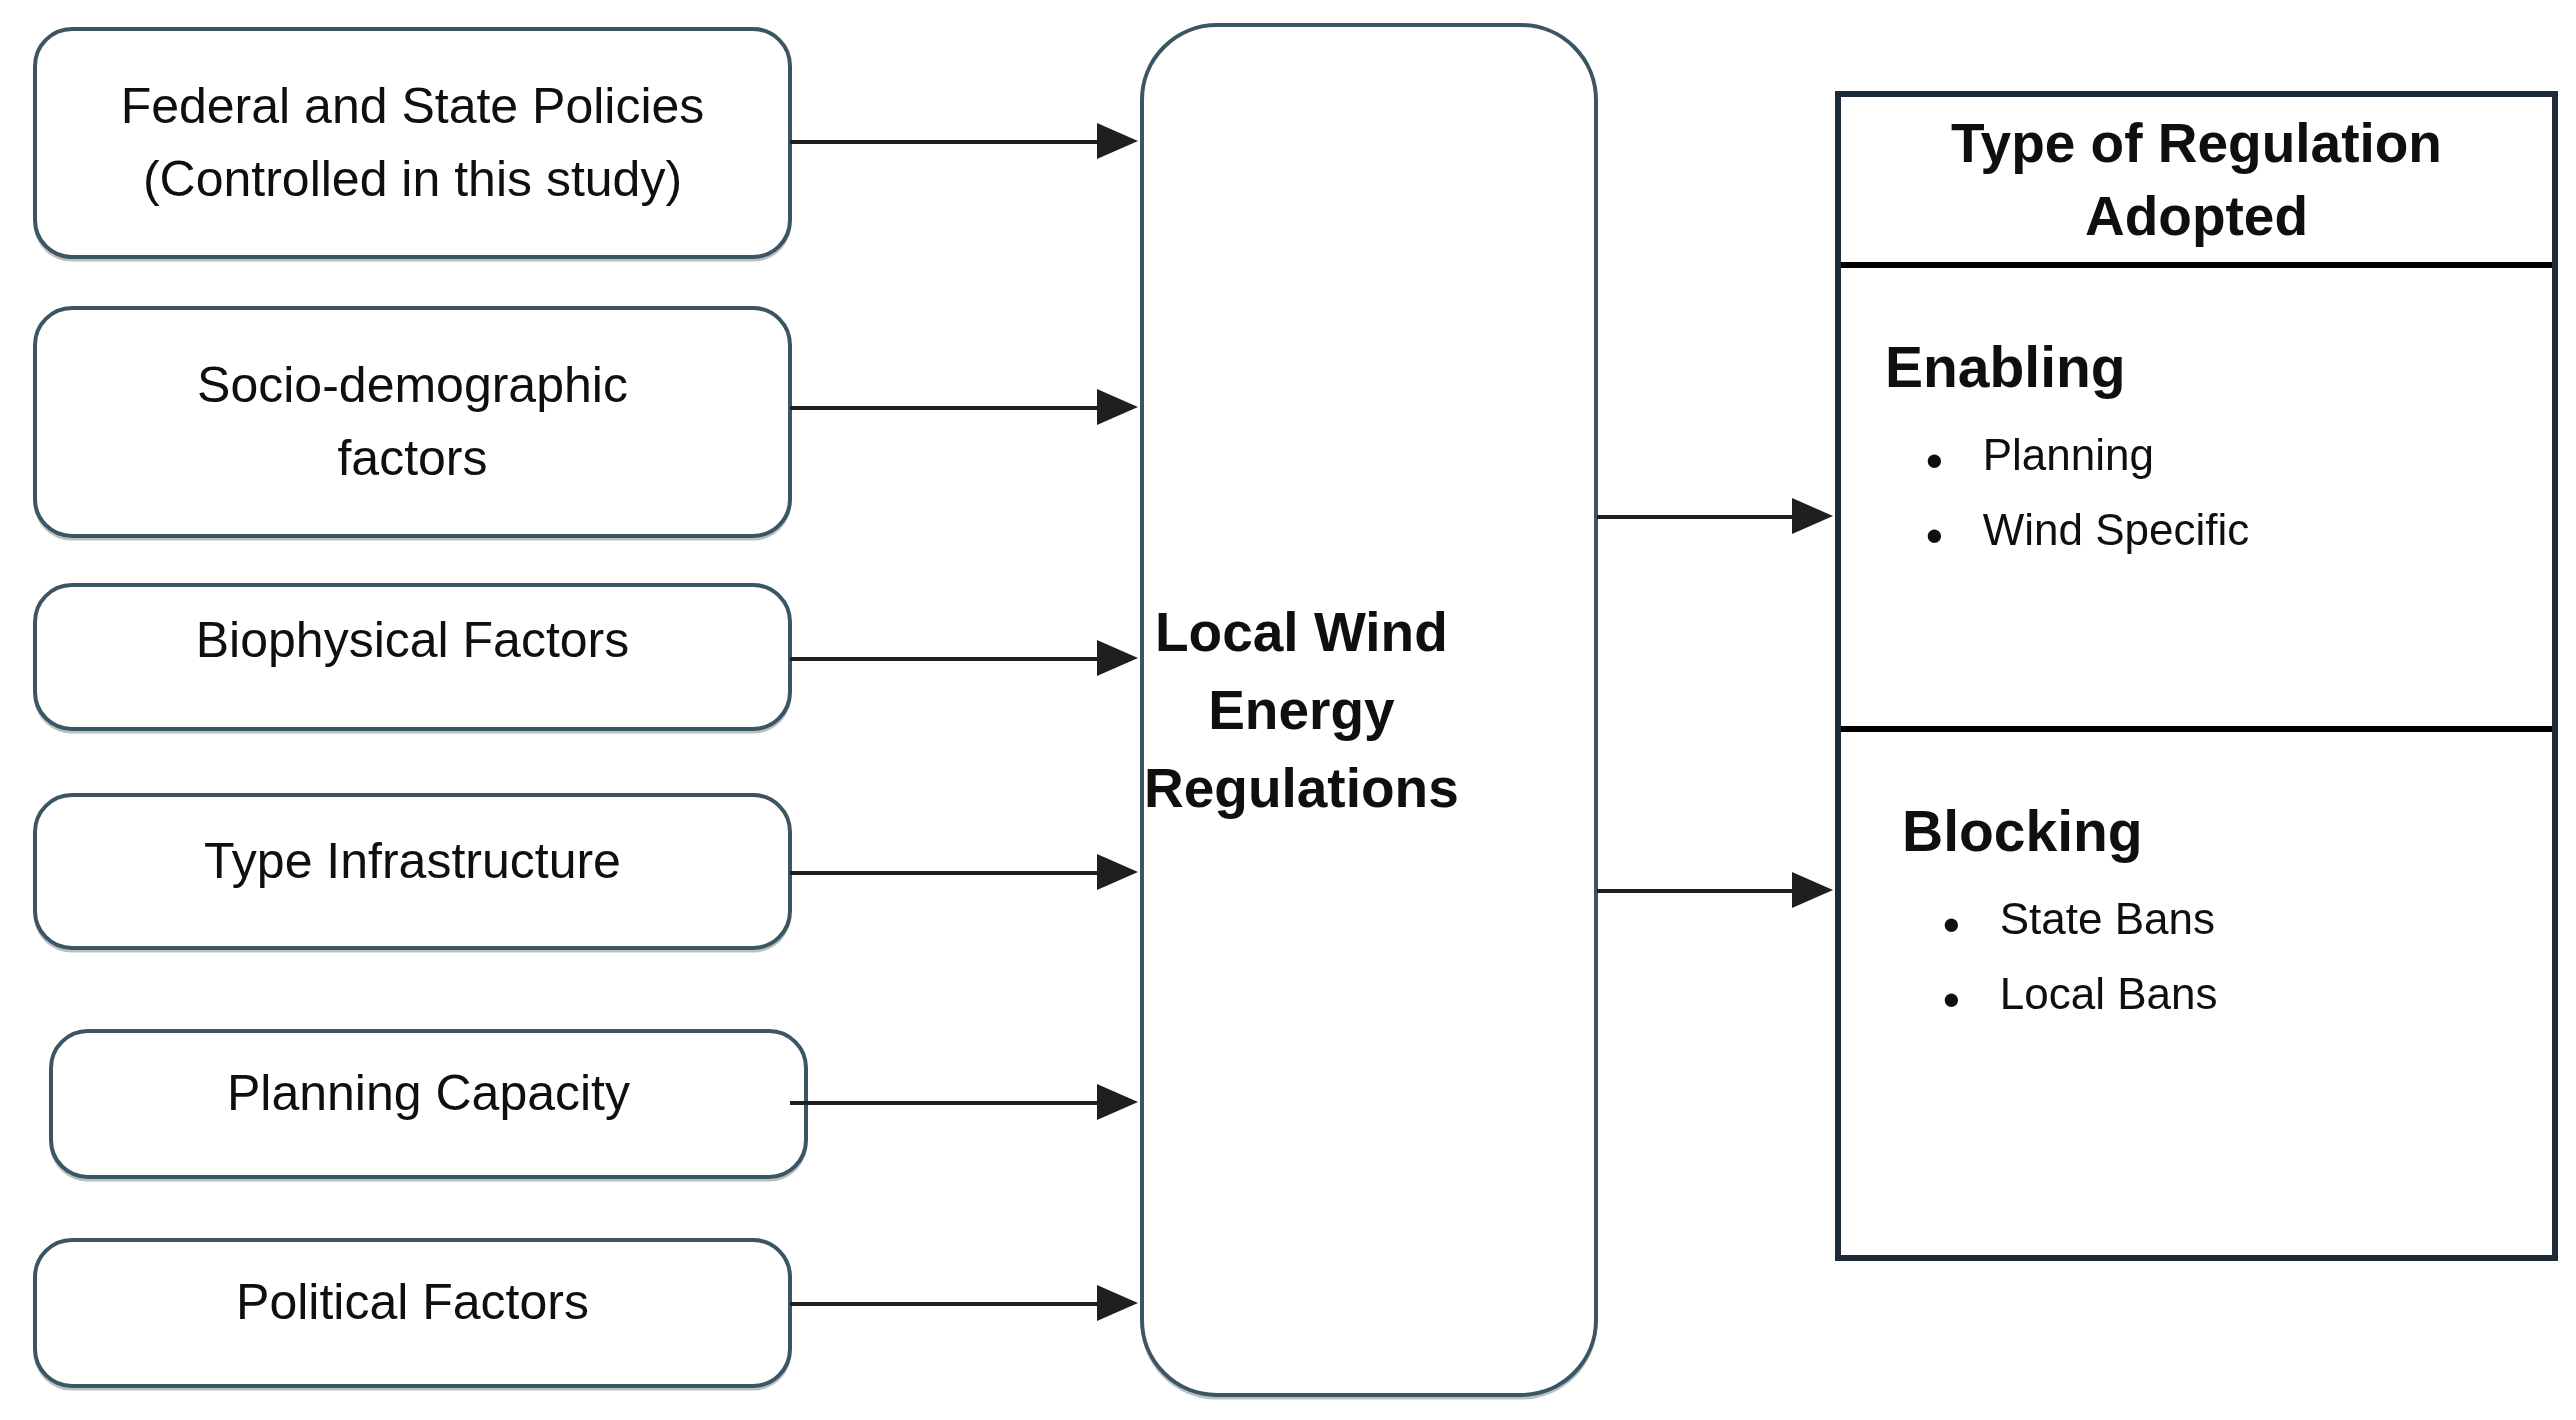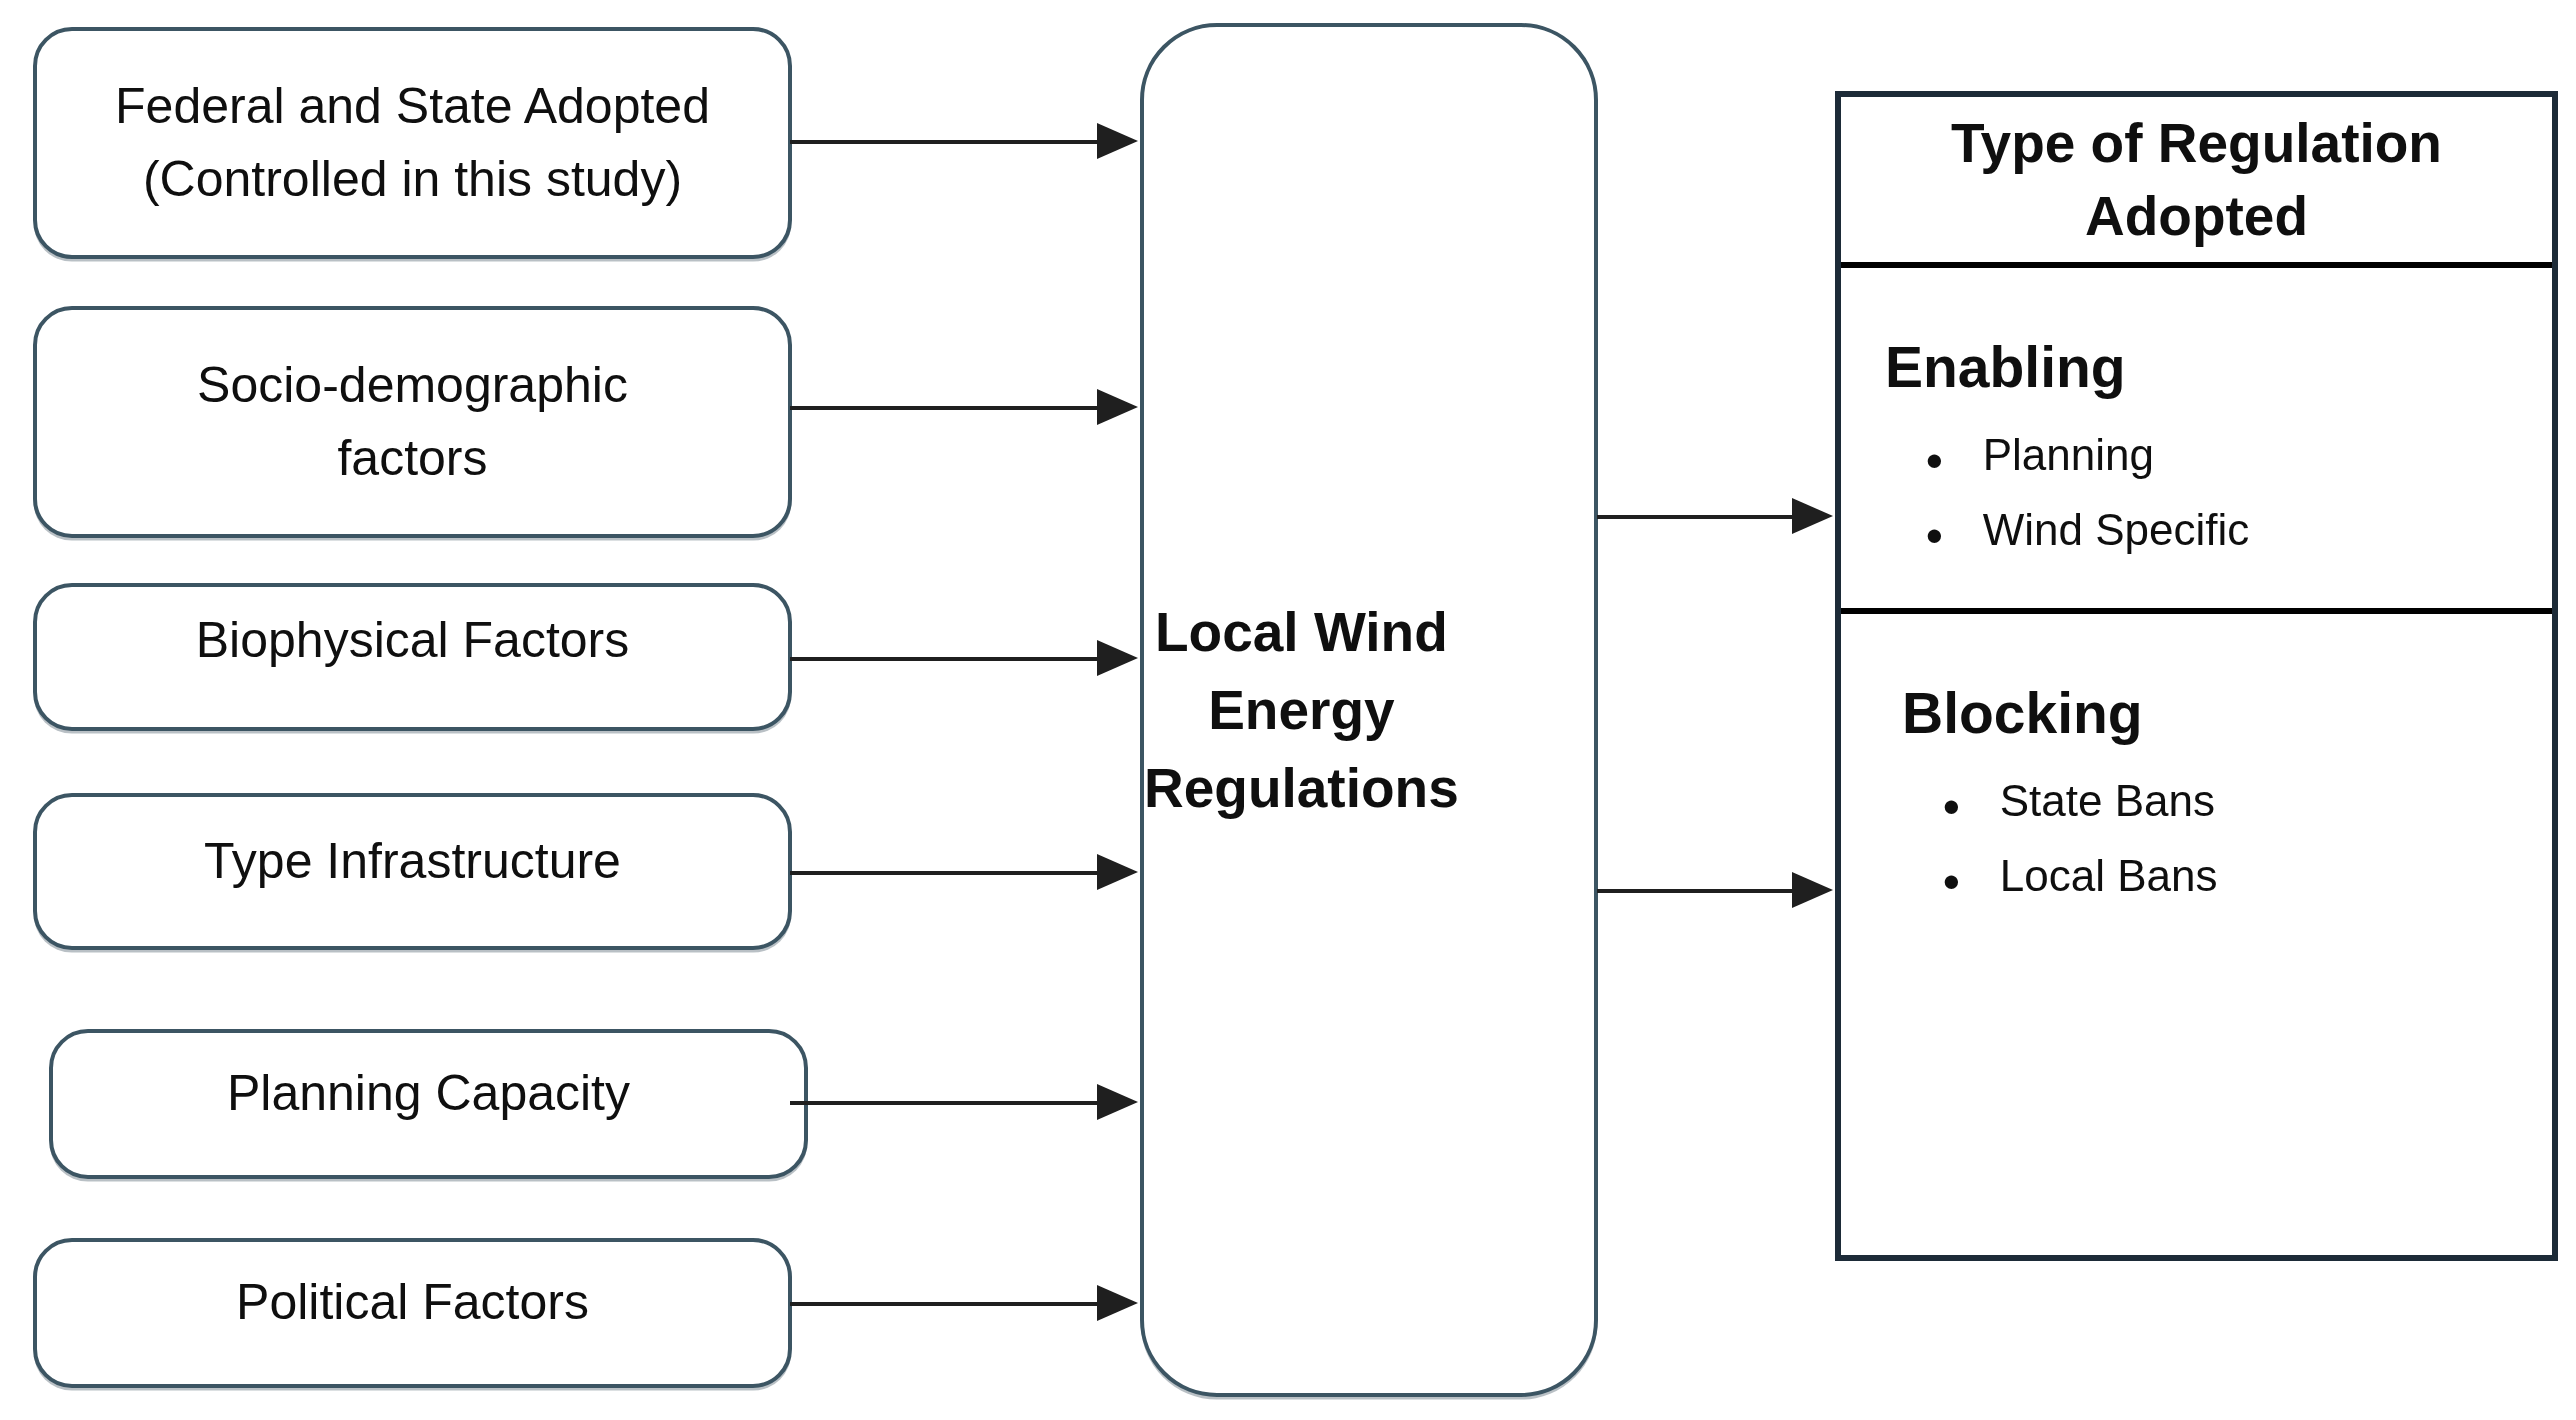--- a/index.html
+++ b/index.html
@@ -88,21 +88,21 @@
     font-weight: bold;
     font-size: 55px;
     line-height: 1.32;
     white-space: pre-line;
   }
   .reg-section {
     box-sizing: border-box;
     padding: 67px 27px 0 61px;
   }
   .section-enabling {
-    height: 346px;
+    height: 464px;
     border-bottom: 6px solid var(--divider, #000000);
     padding-left: 44px;
   }
   .section-blocking { flex: 1; }
   .section-title {
     font-weight: bold;
     font-size: 57px;
     line-height: 1.15;
   }
   .section-list {
@@ -156,21 +156,21 @@
   .ar6 { top: 1285px; }
   .ar7 { top: 498px; }
   .ar8 { top: 872px; }
 </style>
 </head>
 <body>
 
 <div id="canvas">
 
   <div class="factor-box fb1">
-    <span>Federal and State Adopted
+    <span>Federal and State Policies
 (Controlled in this study)</span>
   </div>
   <div class="factor-box fb2">
     <span>Socio-demographic
 factors</span>
   </div>
   <div class="factor-box fb3">
     <span>Biophysical Factors</span>
   </div>
   <div class="factor-box fb4">

